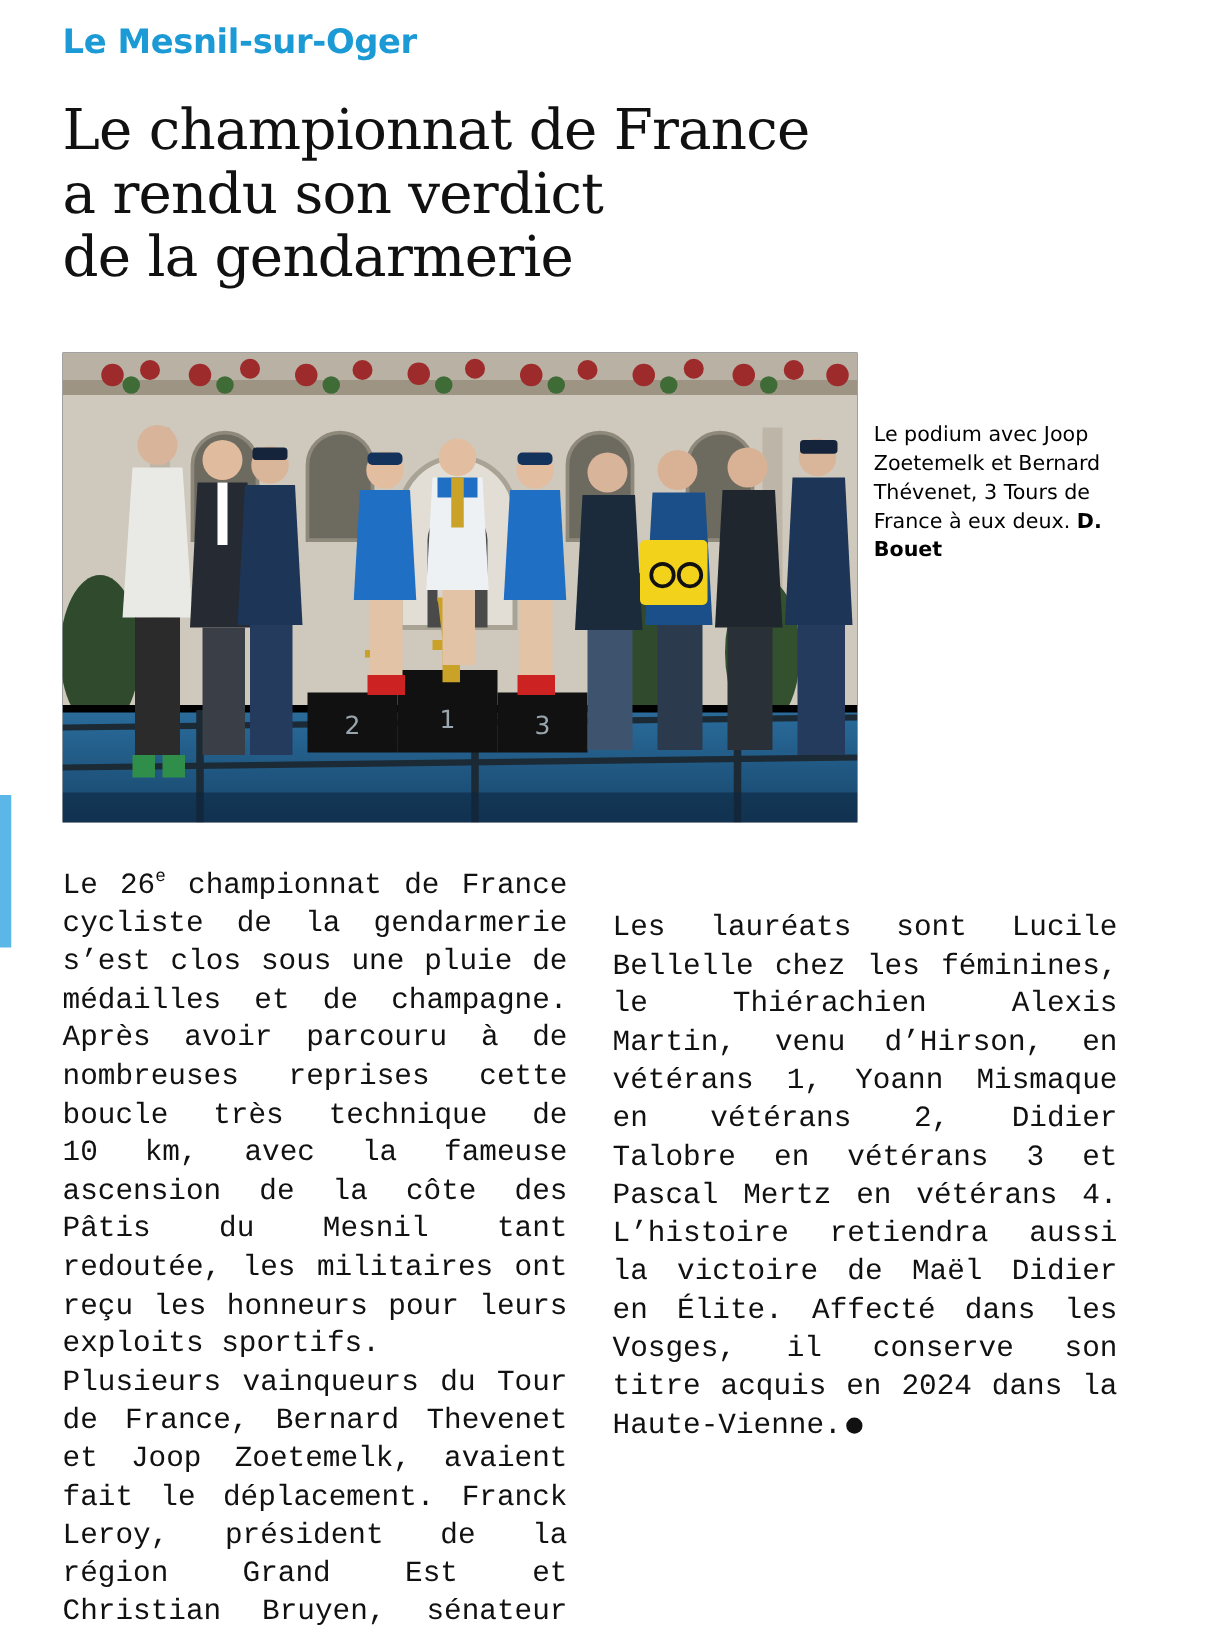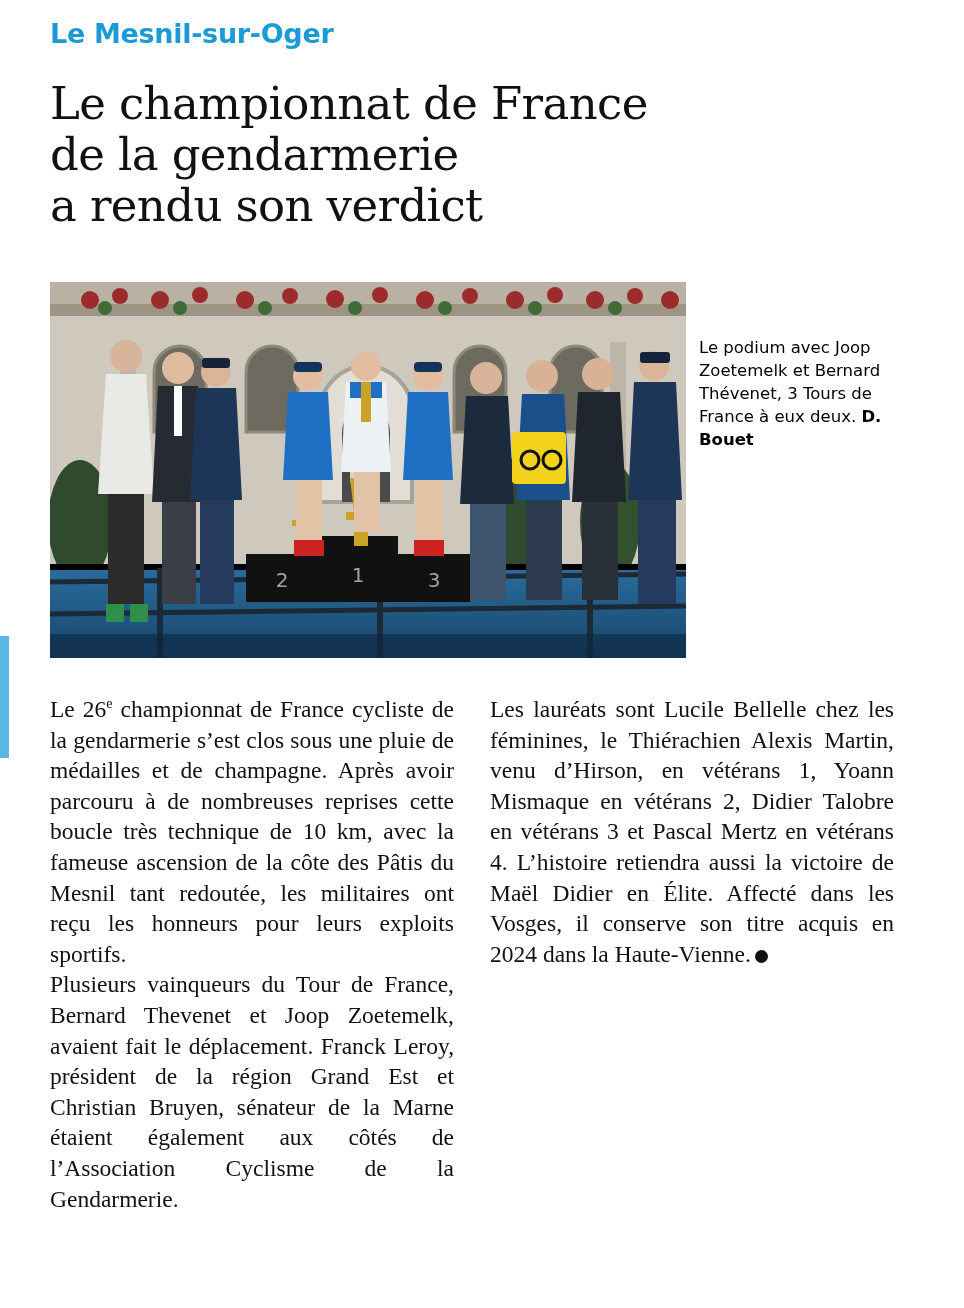--- a/index.html
+++ b/index.html
@@ -86,23 +86,23 @@
     top: 694px;
     width: 404px;
     font-family: "Liberation Serif", serif;
     font-size: 23.5px;
     line-height: 30.6px;
     color: #111111;
     text-align: justify;
     text-justify: inter-word;
     hyphens: manual;
   }
-  .col p { margin: 0; }
+  .col p { margin: 0; font-family: Liberation Mono, monospace; }
   .col-left { left: 50px; }
-  .col-right { left: 490px; }
+  .col-right { left: 490px; margin-top: 34px; }
 
   sup.ord {
     font-size: 0.6em;
     vertical-align: super;
     line-height: 0;
   }
 
   .endmark {
     display: inline-block;
     width: 13px;
@@ -117,22 +117,22 @@
 <body>
 
 <div class="page">
 
   <div class="left-rule"></div>
 
   <div class="kicker">Le Mesnil-sur-Oger</div>
 
   <div class="headline">
     <span class="hl-line">Le championnat de France</span>
+    <span class="hl-line">a rendu son verdict</span>
     <span class="hl-line">de la gendarmerie</span>
-    <span class="hl-line">a rendu son verdict</span>
   </div>
 
   <div class="photo">
     <svg width="636" height="376" viewBox="0 0 636 376" xmlns="http://www.w3.org/2000/svg">
       <defs>
         <linearGradient id="skyg" x1="0" y1="0" x2="0" y2="1">
           <stop offset="0" stop-color="#b9c3c9"></stop>
           <stop offset="1" stop-color="#8d9aa2"></stop>
         </linearGradient>
         <linearGradient id="floorg" x1="0" y1="0" x2="0" y2="1">

